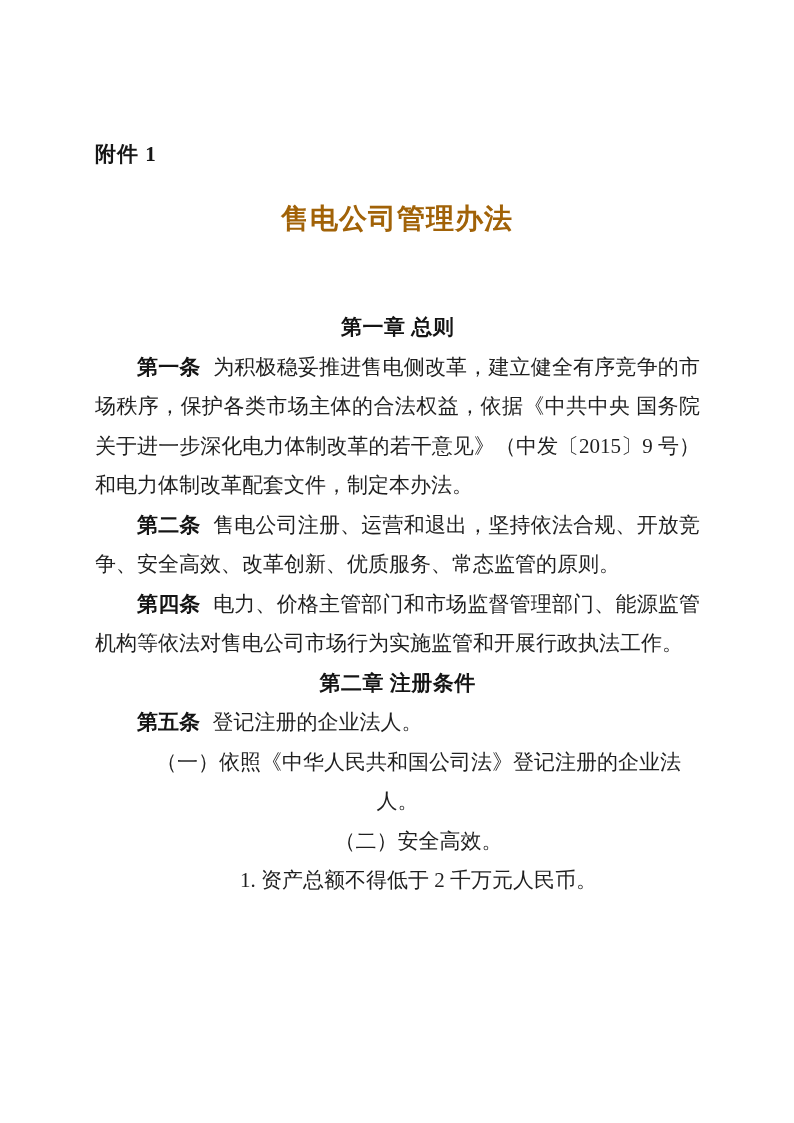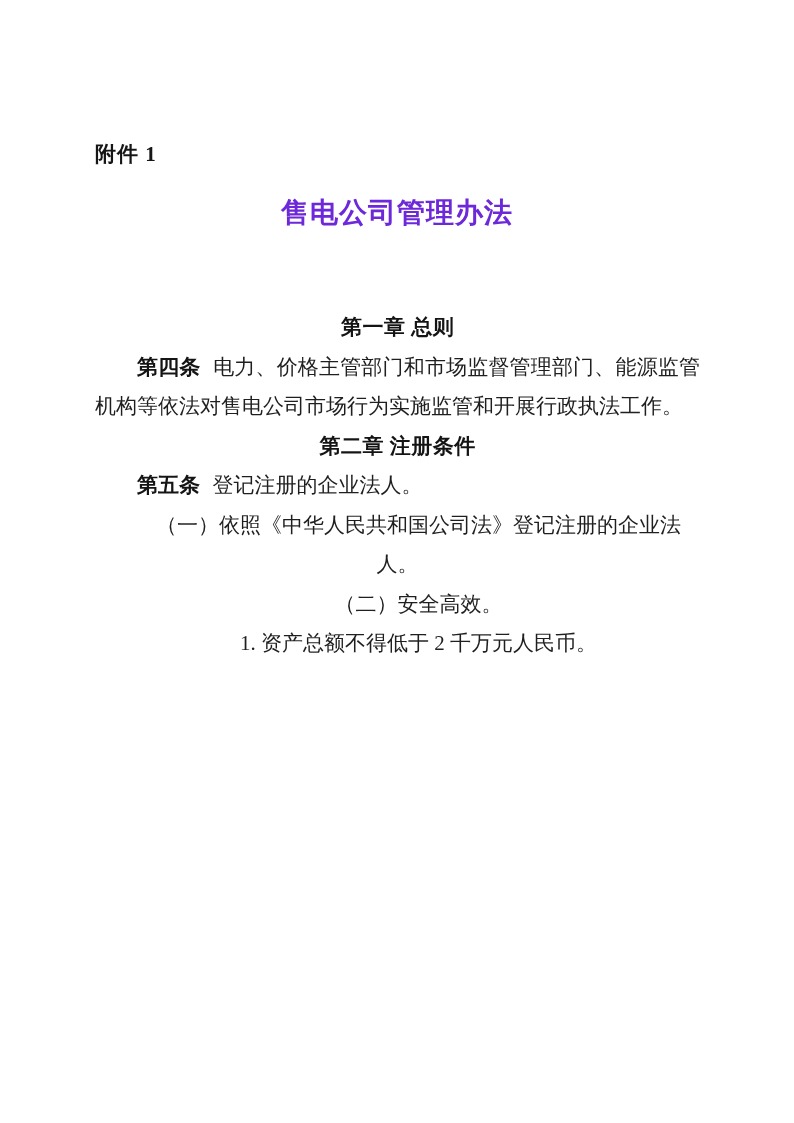--- a/index.html
+++ b/index.html
@@ -20,28 +20,28 @@
     position: absolute;
     left: 95px;
     top: 140px;
     font-size: 21px;
     font-weight: 700;
     color: #161616;
     letter-spacing: 1px;
   }
   .doc-title {
     position: absolute;
-    top: 194px;
+    top: 200px;
     left: 0;
     width: 100%;
     margin: 0;
     text-align: center;
     font-size: 28px;
     font-weight: 700;
-    color: #6d28d9;
+    color: #a16207;
     letter-spacing: 1px;
   }
   .body-col {
     position: absolute;
     top: 308px;
     left: 95px;
     width: 605px;
     font-size: 21px;
     line-height: 39.5px;
   }
@@ -74,21 +74,23 @@
 <div class="page">
 
   <div class="attachment">附件 1</div>
 
   <h1 class="doc-title">售电公司管理办法</h1>
 
   <div class="body-col">
 
     <h2 class="chapter">第一章 总则</h2>
 
+    <p class="para"><span class="lead">第一条</span><span>为积极稳妥推进售电侧改革，建立健全有序竞争的市场秩序，保护各类市场主体的合法权益，依据《中共中央 国务院关于进一步深化电力体制改革的若干意见》（中发〔2015〕9 号）和电力体制改革配套文件，制定本办法。</span></p>
 
+    <p class="para"><span class="lead">第二条</span><span>售电公司注册、运营和退出，坚持依法合规、开放竞争、安全高效、改革创新、优质服务、常态监管的原则。</span></p>
 
 
     <p class="para"><span class="lead">第四条</span><span>电力、价格主管部门和市场监督管理部门、能源监管机构等依法对售电公司市场行为实施监管和开展行政执法工作。</span></p>
 
     <h2 class="chapter">第二章 注册条件</h2>
 
     <p class="para"><span class="lead">第五条</span><span>登记注册的企业法人。</span></p>
 
     <p class="para no-justify">（一）依照《中华人民共和国公司法》登记注册的企业法人。</p>
 

